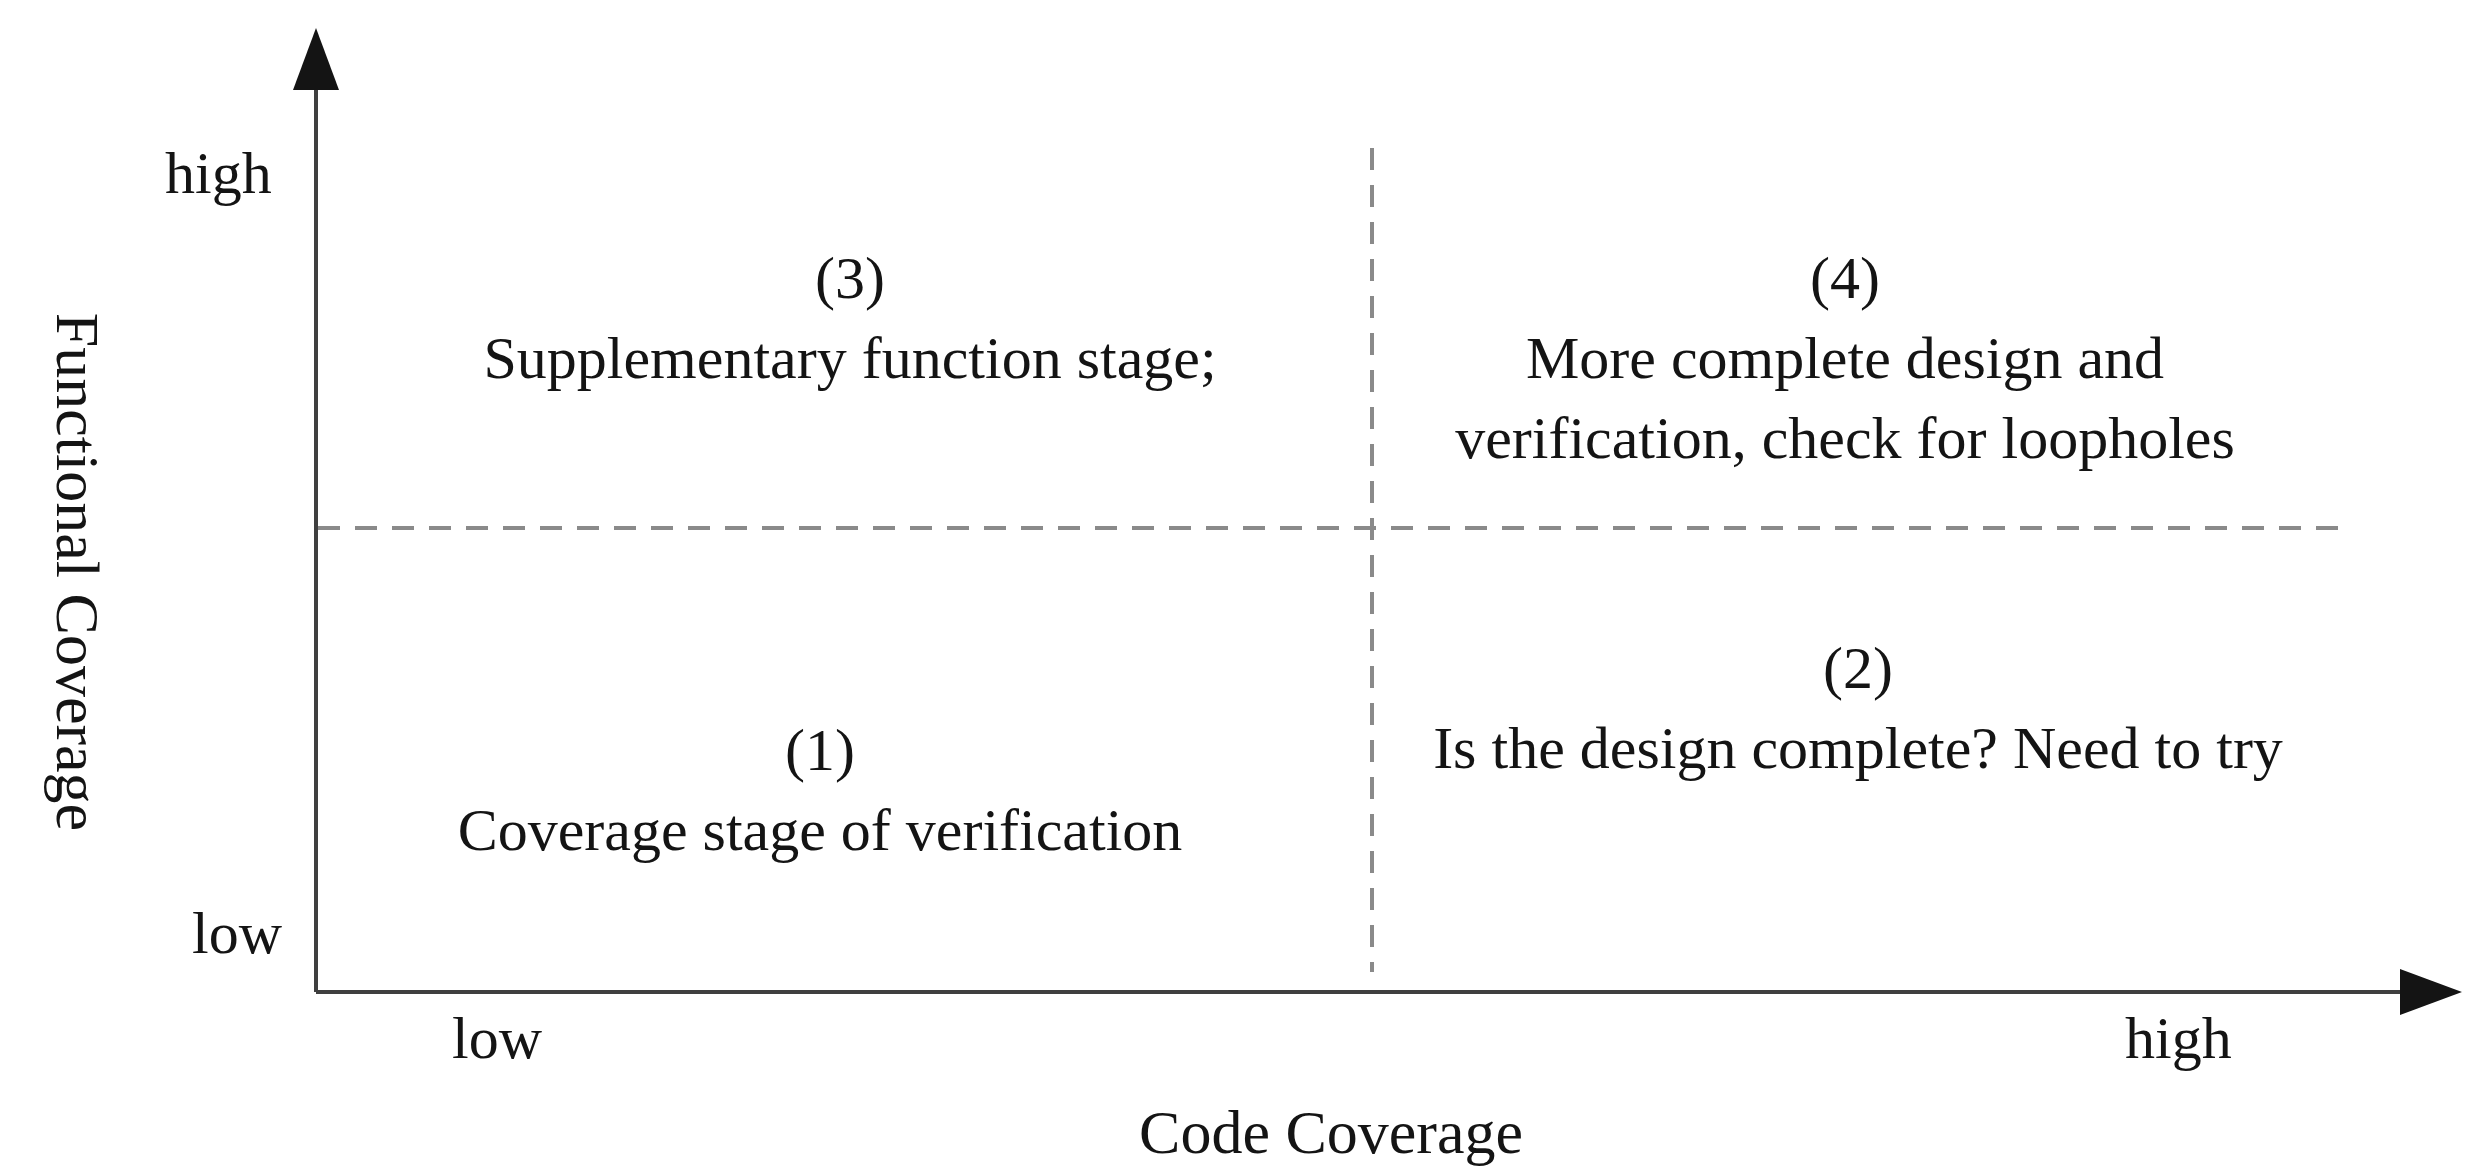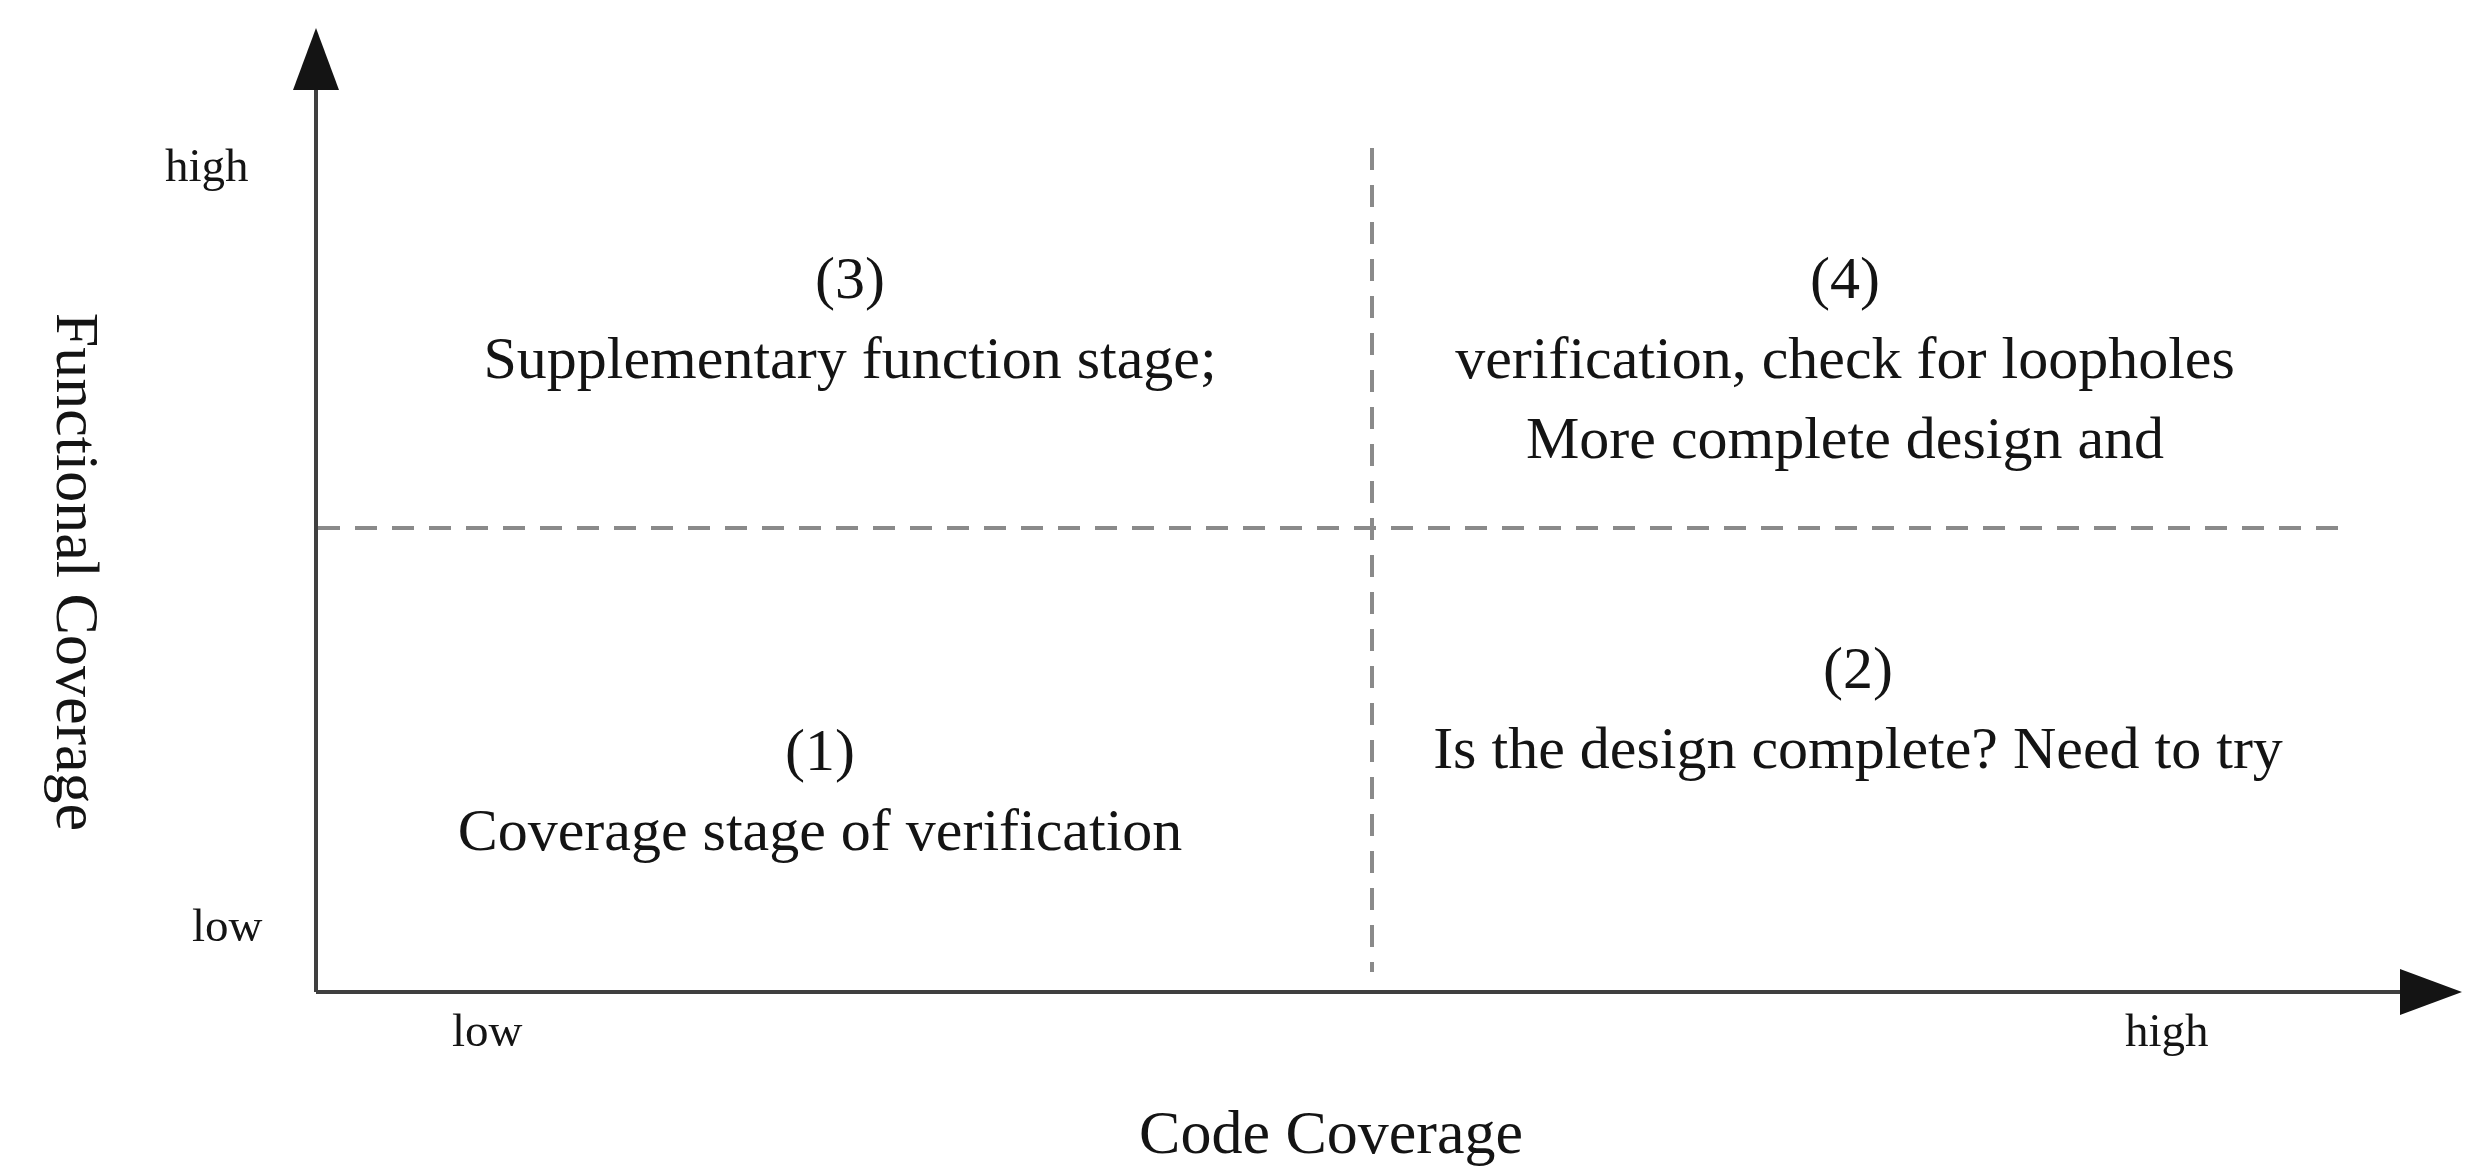--- a/index.html
+++ b/index.html
@@ -29,21 +29,21 @@
   .arrow-up{
     position:absolute;width:0;height:0;
     border-left:23px solid transparent;border-right:23px solid transparent;
     border-bottom:62px solid var(--text);
   }
   .arrow-right{
     position:absolute;width:0;height:0;
     border-top:23px solid transparent;border-bottom:23px solid transparent;
     border-left:62px solid var(--text);
   }
-  .tick-label{position:absolute;font-size:47px;line-height:1.1;white-space:nowrap;}
+  .tick-label{position:absolute;font-size:60px;line-height:1.1;white-space:nowrap;}
   .axis-title{position:absolute;font-size:62px;line-height:1.1;white-space:nowrap;}
   .axis-title.rotated{transform:translate(-50%,-50%) rotate(90deg);}
   .axis-title.centered{transform:translateX(-50%);}
   .quad{
     position:absolute;transform:translateX(-50%);
     text-align:center;font-size:60px;line-height:80px;white-space:nowrap;
   }
 </style>
 </head>
 <body>
@@ -67,22 +67,22 @@
   <div class="axis-title rotated" style="left:78px;top:572px;">Functional Coverage</div>
   <div class="axis-title centered" style="left:1331px;top:1062px;margin-top:36px;">Code Coverage</div>
 
   <div class="quad" style="left:850px;top:238px;">
     <div>(3)</div>
     <div>Supplementary function stage;</div>
   </div>
 
   <div class="quad" style="left:1845px;top:238px;">
     <div>(4)</div>
+    <div>More complete design and</div>
     <div>verification, check for loopholes</div>
-    <div>More complete design and</div>
   </div>
 
   <div class="quad" style="left:820px;top:710px;">
     <div>(1)</div>
     <div>Coverage stage of verification</div>
   </div>
 
   <div class="quad" style="left:1858px;top:628px;">
     <div>(2)</div>
     <div>Is the design complete? Need to try</div>

